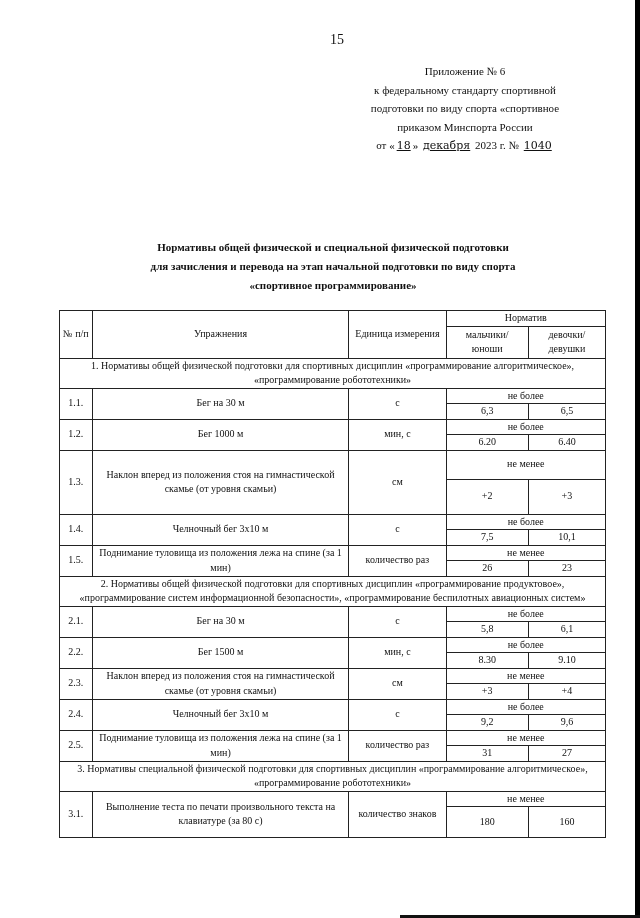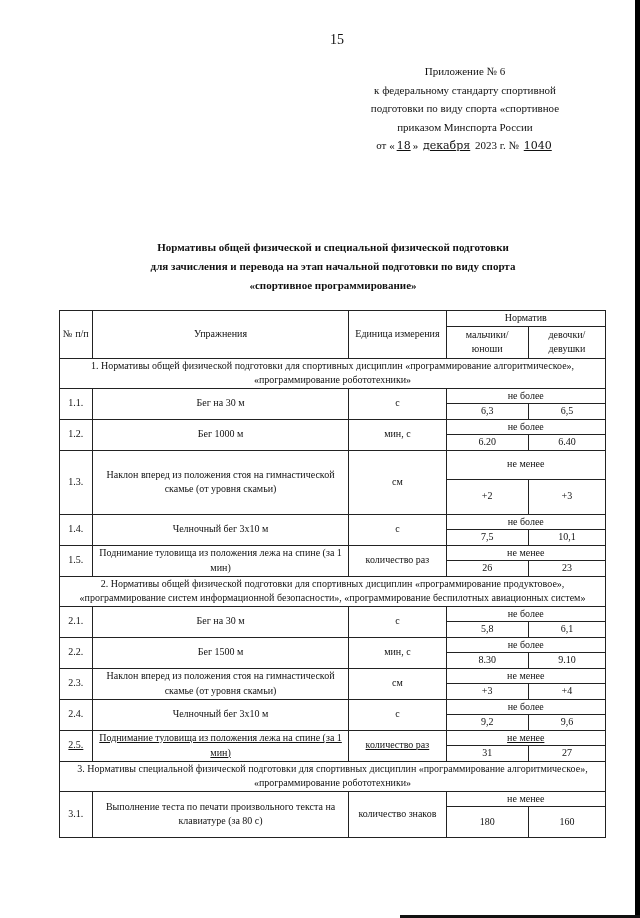--- a/index.html
+++ b/index.html
@@ -178,21 +178,21 @@
       <tr style="height: 14px;">
         <td class="num" rowspan="2">2.4.</td>
         <td rowspan="2">Челночный бег 3x10 м</td>
         <td rowspan="2">с</td>
         <td colspan="2">не более</td>
       </tr>
       <tr style="height: 15px;">
         <td class="val-b">9,2</td>
         <td class="val-g">9,6</td>
       </tr>
-      <tr style="height: 14px; text-decoration: underline;">
+      <tr style="height: 14px;">
         <td class="num" rowspan="2">2.5.</td>
         <td rowspan="2">Поднимание туловища из положения лежа на спине (за 1 мин)</td>
         <td rowspan="2">количество раз</td>
         <td colspan="2">не менее</td>
       </tr>
       <tr style="height: 15px;">
         <td class="val-b">31</td>
         <td class="val-g">27</td>
       </tr>
       <tr>

